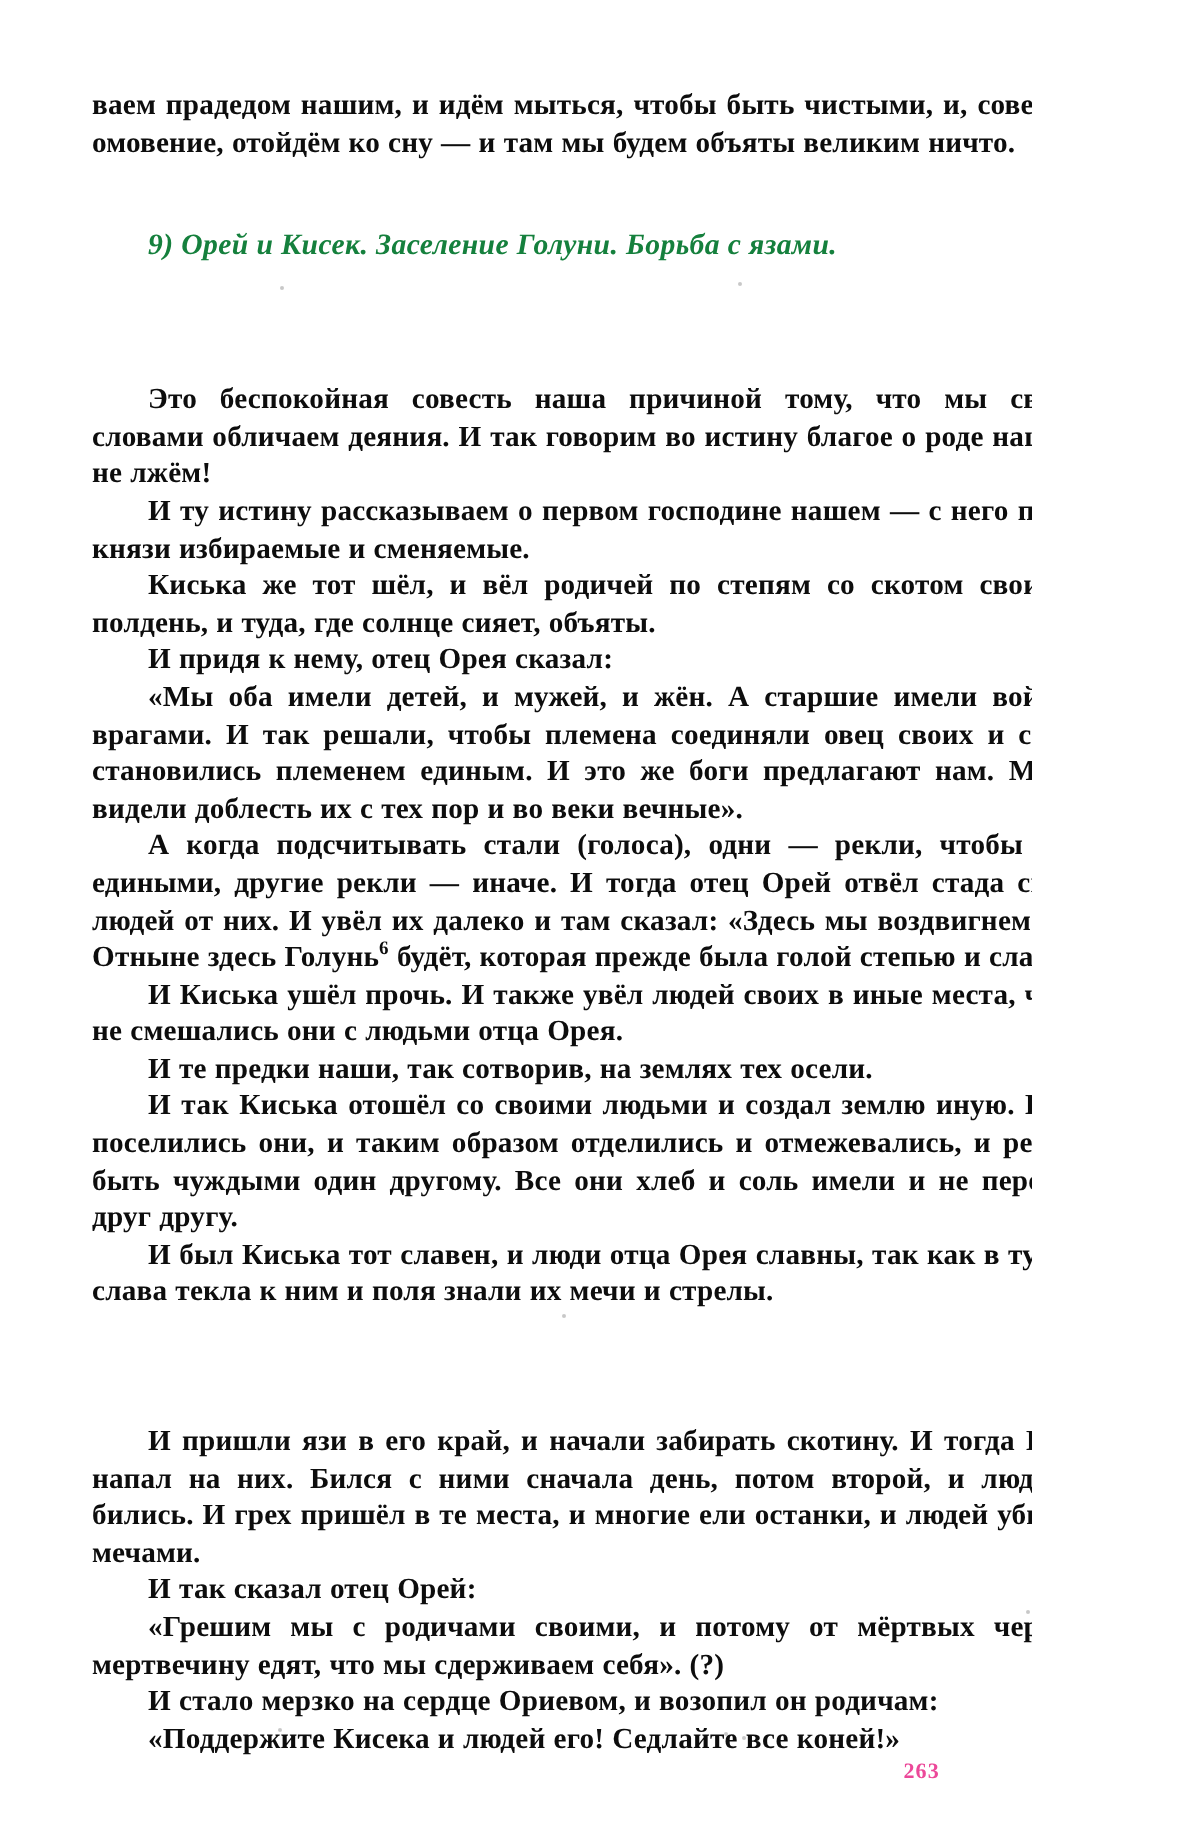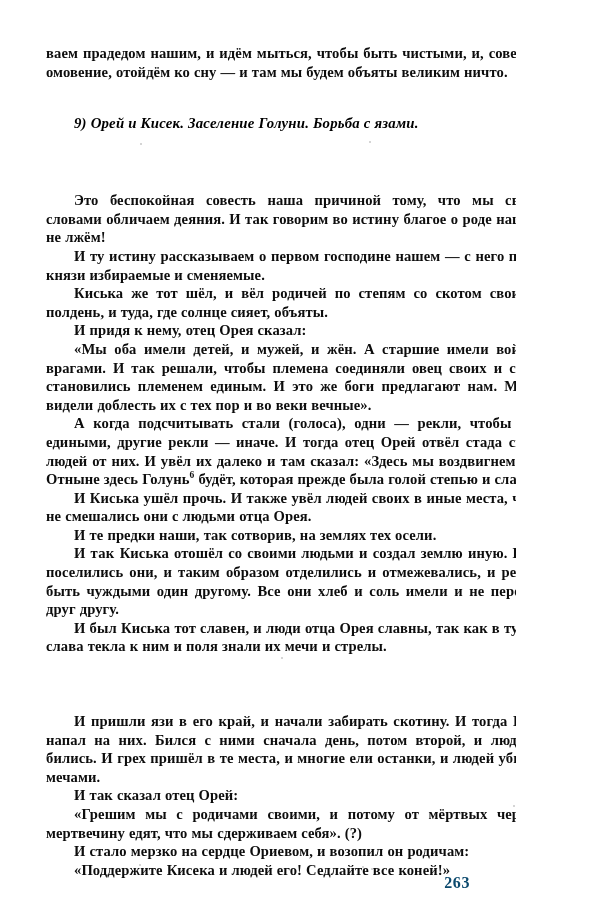--- a/index.html
+++ b/index.html
@@ -55,21 +55,21 @@
   }
 
   
   .section-title {
     margin: 0;
     font-style: italic;
     font-size: 14.8px;
     line-height: 19px;
     text-indent: 28px;
     letter-spacing: 0.2px;
-    color: #000000;
+    color: #15803d;
   }
 
   
   .run-head {
     margin: 0;
     text-align: right;
     font-size: 15.2px;
     line-height: 19px;
     letter-spacing: 1.2px;
   }
@@ -92,23 +92,23 @@
     vertical-align: super;
     line-height: 0;
     font-weight: 700;
   }
 
   
   .folio {
     position: absolute;
     right: 46px;
     bottom: 28px;
-    font-size: 16px;
+    font-size: 11px;
     letter-spacing: 0.6px;
-    color: #0c4a6e;
+    color: #ec4899;
   }
 
   
   .speck {
     position: absolute;
     background: #9a9a9a;
     border-radius: 50%;
     opacity: 0.55;
     pointer-events: none;
   }

